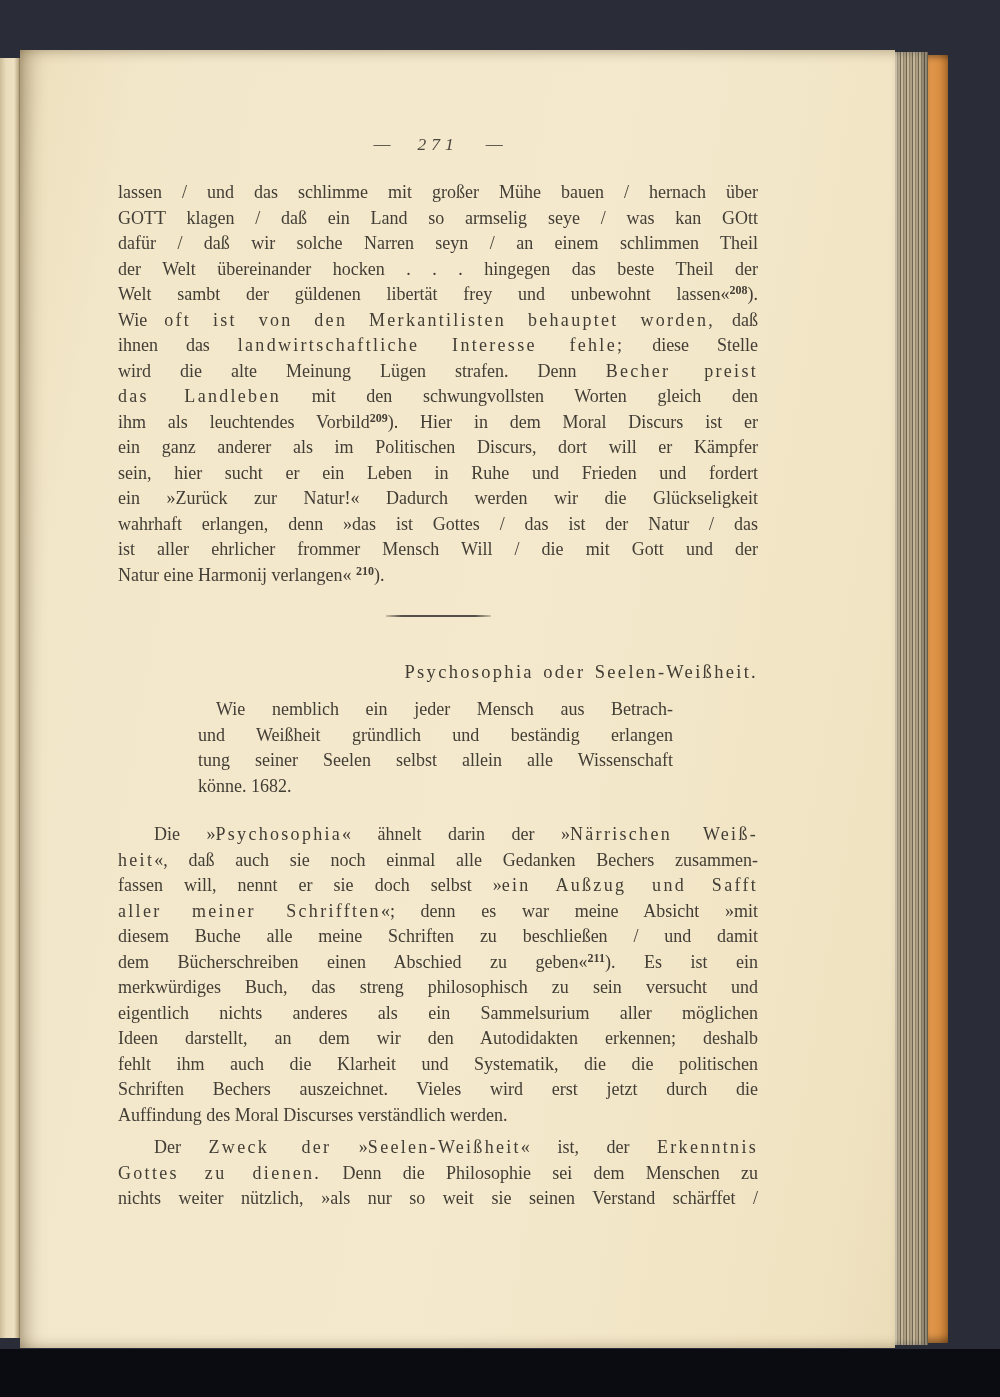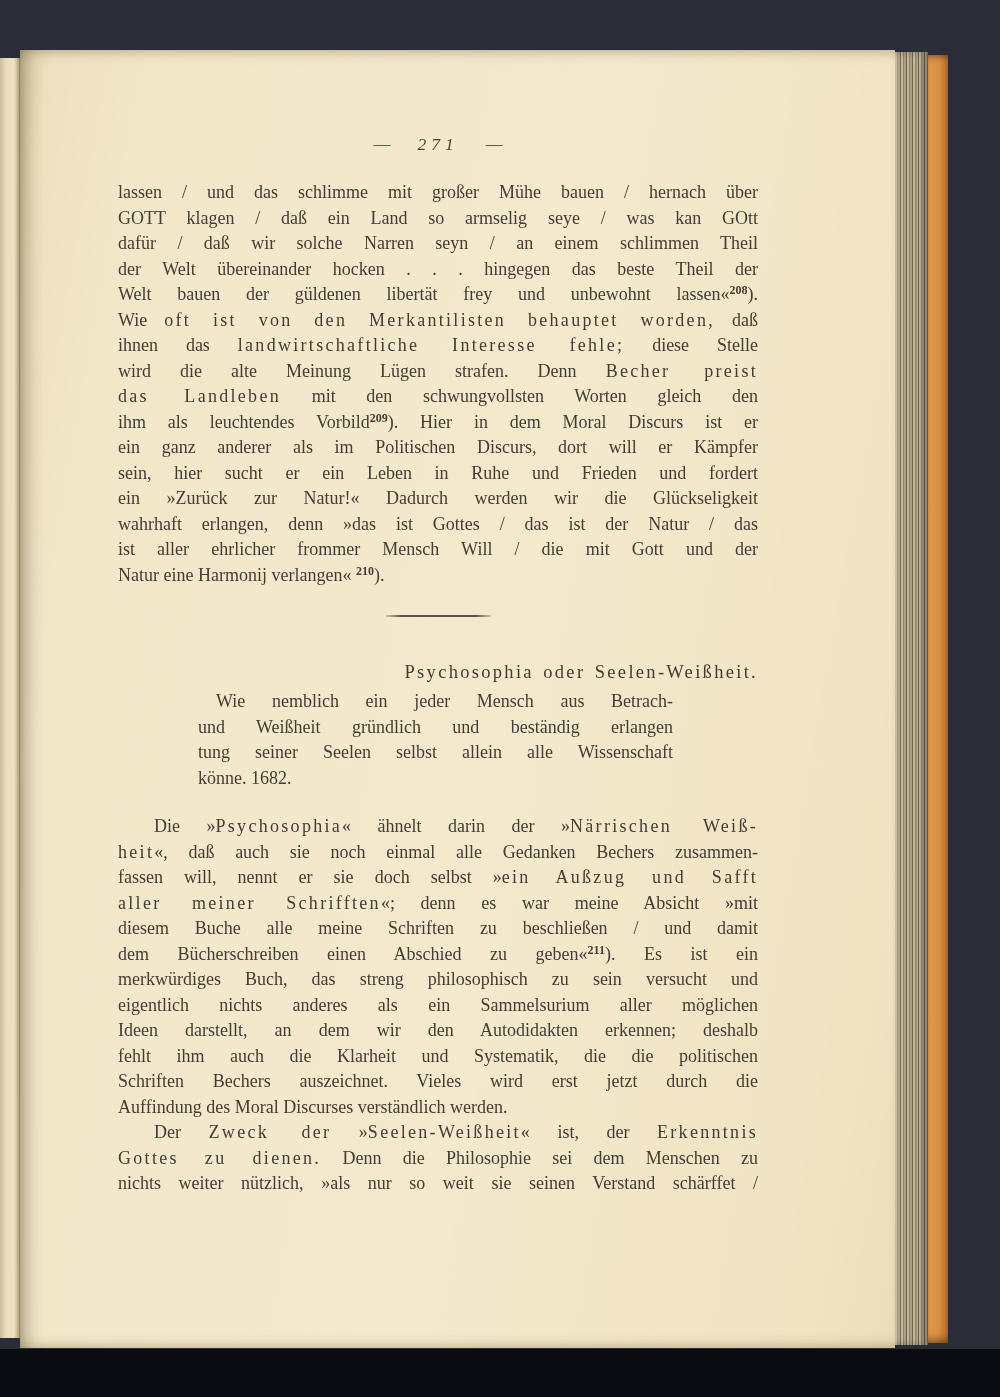--- a/index.html
+++ b/index.html
@@ -57,41 +57,41 @@
   .pageheader{
     margin-top:82px;height:24px;line-height:24px;
     display:flex;justify-content:center;align-items:center;gap:27px;
     font-size:17px;color:#4a453c;
   }
   .pageheader .pnum{letter-spacing:5px;font-size:17.5px;font-style:italic;}
 
   .para{margin:0;}
   .para1{margin-top:24px;}
   .para2{margin-top:23px;}
-  .para3{}
+  .para3{margin-top:7px;}
 
   .line{
     height:25.5px;line-height:25.5px;
     text-align:justify;text-align-last:justify;
   }
   .line.lastline{text-align-last:left;}
   .line.indent{text-indent:36px;}
 
   .rule{
     margin-top:27px;height:2px;width:105px;
     margin-left:auto;margin-right:auto;
     background:linear-gradient(90deg,rgba(85,78,66,.25),#57504a 15%,#57504a 85%,rgba(85,78,66,.25));
   }
 
   .heading{
     margin-top:42px;height:26px;line-height:26px;
     text-align:right;font-size:18.5px;color:#413c34;
   }
 
-  .subtitle{margin-top:4px;margin-left:80px;width:475px;}
+  .subtitle{margin-top:12px;margin-left:80px;width:475px;}
   .subtitle .line.indent{text-indent:18px;}
 
   .sperr{letter-spacing:2.3px;word-spacing:2.5px;}
   .sup{
     font-size:12px;font-weight:700;
     position:relative;top:-6px;letter-spacing:0;
   }
 </style>
 </head>
 <body>
@@ -105,21 +105,21 @@
         <span>—</span>
         <span class="pnum">271</span>
         <span>—</span>
       </div>
       <div id="blocks">
           <div class="para para1">
             <div class="line"><span>lassen / und das schlimme mit großer Mühe bauen / hernach über</span></div>
             <div class="line"><span>GOTT klagen / daß ein Land so armselig seye / was kan GOtt</span></div>
             <div class="line"><span>dafür / daß wir solche Narren seyn / an einem schlimmen Theil</span></div>
             <div class="line"><span>der Welt übereinander hocken . . . hingegen das beste Theil der</span></div>
-            <div class="line"><span>Welt bauen der güldenen libertät frey und unbewohnt lassen«</span><span class="sup">208</span><span>).</span></div>
+            <div class="line"><span>Welt sambt der güldenen libertät frey und unbewohnt lassen«</span><span class="sup">208</span><span>).</span></div>
             <div class="line"><span>Wie </span><span class="sperr">oft ist von den Merkantilisten behauptet worden,</span><span> daß</span></div>
             <div class="line"><span>ihnen das </span><span class="sperr">landwirtschaftliche Interesse fehle;</span><span> diese Stelle</span></div>
             <div class="line"><span>wird die alte Meinung Lügen strafen. Denn </span><span class="sperr">Becher preist</span></div>
             <div class="line"><span class="sperr">das Landleben</span><span> mit den schwungvollsten Worten gleich den</span></div>
             <div class="line"><span>ihm als leuchtendes Vorbild</span><span class="sup">209</span><span>). Hier in dem Moral Discurs ist er</span></div>
             <div class="line"><span>ein ganz anderer als im Politischen Discurs, dort will er Kämpfer</span></div>
             <div class="line"><span>sein, hier sucht er ein Leben in Ruhe und Frieden und fordert</span></div>
             <div class="line"><span>ein »Zurück zur Natur!« Dadurch werden wir die Glückseligkeit</span></div>
             <div class="line"><span>wahrhaft erlangen, denn »das ist Gottes / das ist der Natur / das</span></div>
             <div class="line"><span>ist aller ehrlicher frommer Mensch Will / die mit Gott und der</span></div>

